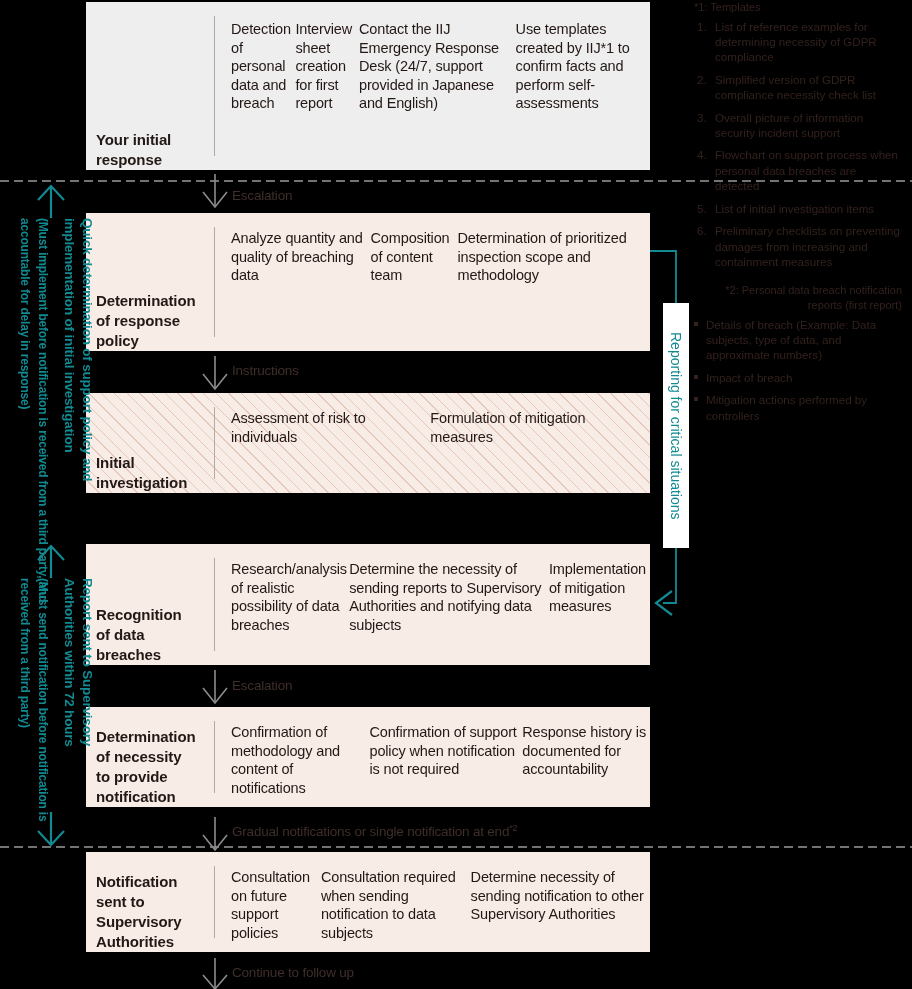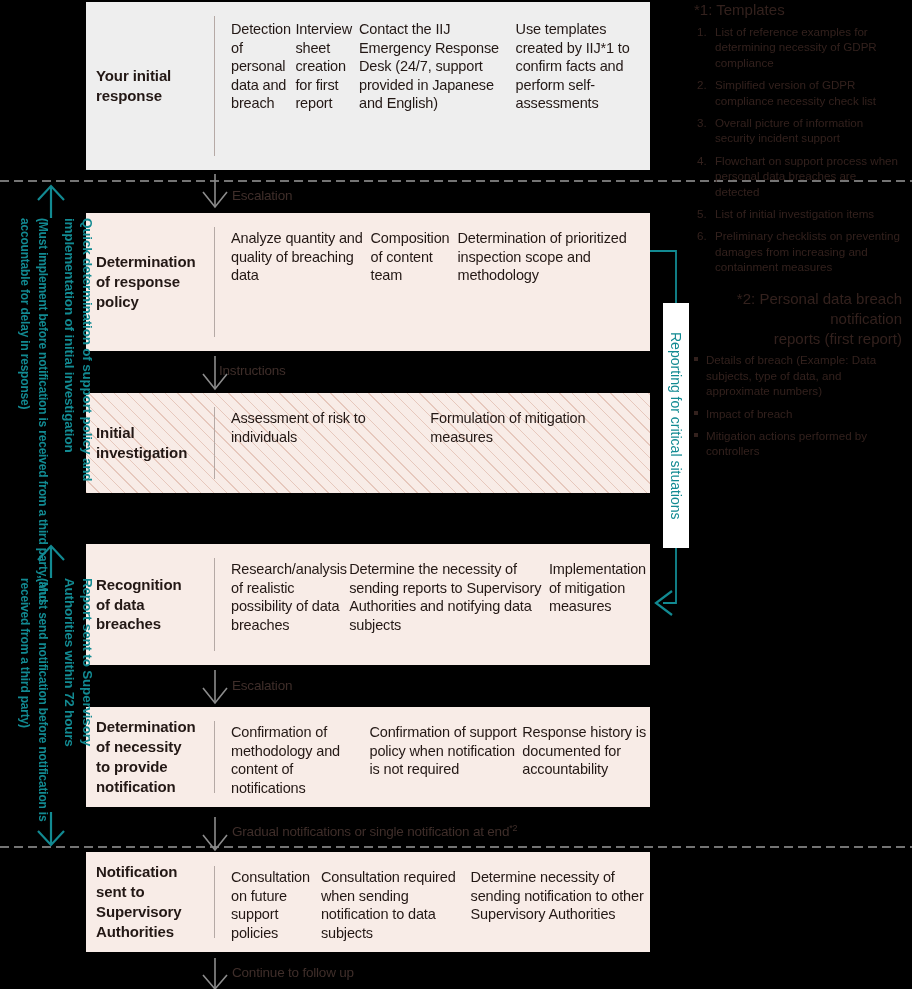--- a/index.html
+++ b/index.html
@@ -17,21 +17,21 @@
   }
   .stage.first{background:#eeeeee;}
   .stage.hatched{
     background-color:#f8ece7;
     background-image:repeating-linear-gradient(45deg,
       rgba(206,150,130,.42) 0px, rgba(206,150,130,.42) 1px,
       rgba(0,0,0,0) 1px, rgba(0,0,0,0) 9px);
   }
   .stage-title{
     width:128px;flex:0 0 128px;
-    display:flex;align-items:center;
+    display:flex;align-items:flex-end;
     padding:0 0 0 10px;
     box-sizing:border-box;
     font-weight:bold;font-size:15px;line-height:1.33;
     color:#231815;letter-spacing:-0.1px;
   }
   .stage-sep{
     width:1px;flex:0 0 1px;background:#b5a9a5;
     margin:14px 0;
   }
   .stage-items{
@@ -77,21 +77,21 @@
     display:flex;align-items:center;justify-content:center;
     letter-spacing:0px;
   }
 
   
   .notes{
     position:absolute;left:694px;top:0;width:208px;
     color:#33211d;
     font-size:11.6px;line-height:1.33;
   }
-  .note-head{margin:0 0 4px 0;font-size:15px;}
+  .note-head{margin:0 0 4px 0;font-size:11px;}
   .note-head.second{margin-top:14px;text-align:right;}
   .note-head .cont{display:block;padding-left:21px;}
   ol.note-list{margin:0;padding:0;list-style:none;}
   ol.note-list li{
     position:relative;padding-left:21px;margin-bottom:7px;
   }
   ol.note-list li .num{position:absolute;left:3px;top:0;}
   ul.note-list{margin:0;padding:0;list-style:none;}
   ul.note-list li{
     position:relative;padding-left:12px;margin-bottom:7px;
@@ -178,21 +178,21 @@
     <span><span>Determination</span><br><span>of response</span><br><span>policy</span></span>
   </div>
   <div class="stage-sep"></div>
   <div class="stage-items">
     <div class="stage-item">Analyze quantity and quality of breaching data</div>
     <div class="stage-item">Composition of content team</div>
     <div class="stage-item">Determination of prioritized inspection scope and methodology</div>
   </div>
 </div>
 
-<div class="conn-label" style="left:219px;top:363px;">Instructions</div>
+<div class="conn-label" style="left:232px;top:363px;">Instructions</div>
 
 <div class="stage hatched" style="top:393px;height:100px;">
   <div class="stage-title">
     <span><span>Initial</span><br><span>investigation</span></span>
   </div>
   <div class="stage-sep"></div>
   <div class="stage-items">
     <div class="stage-item">Assessment of risk to individuals</div>
     <div class="stage-item">Formulation of mitigation measures</div>
   </div>

